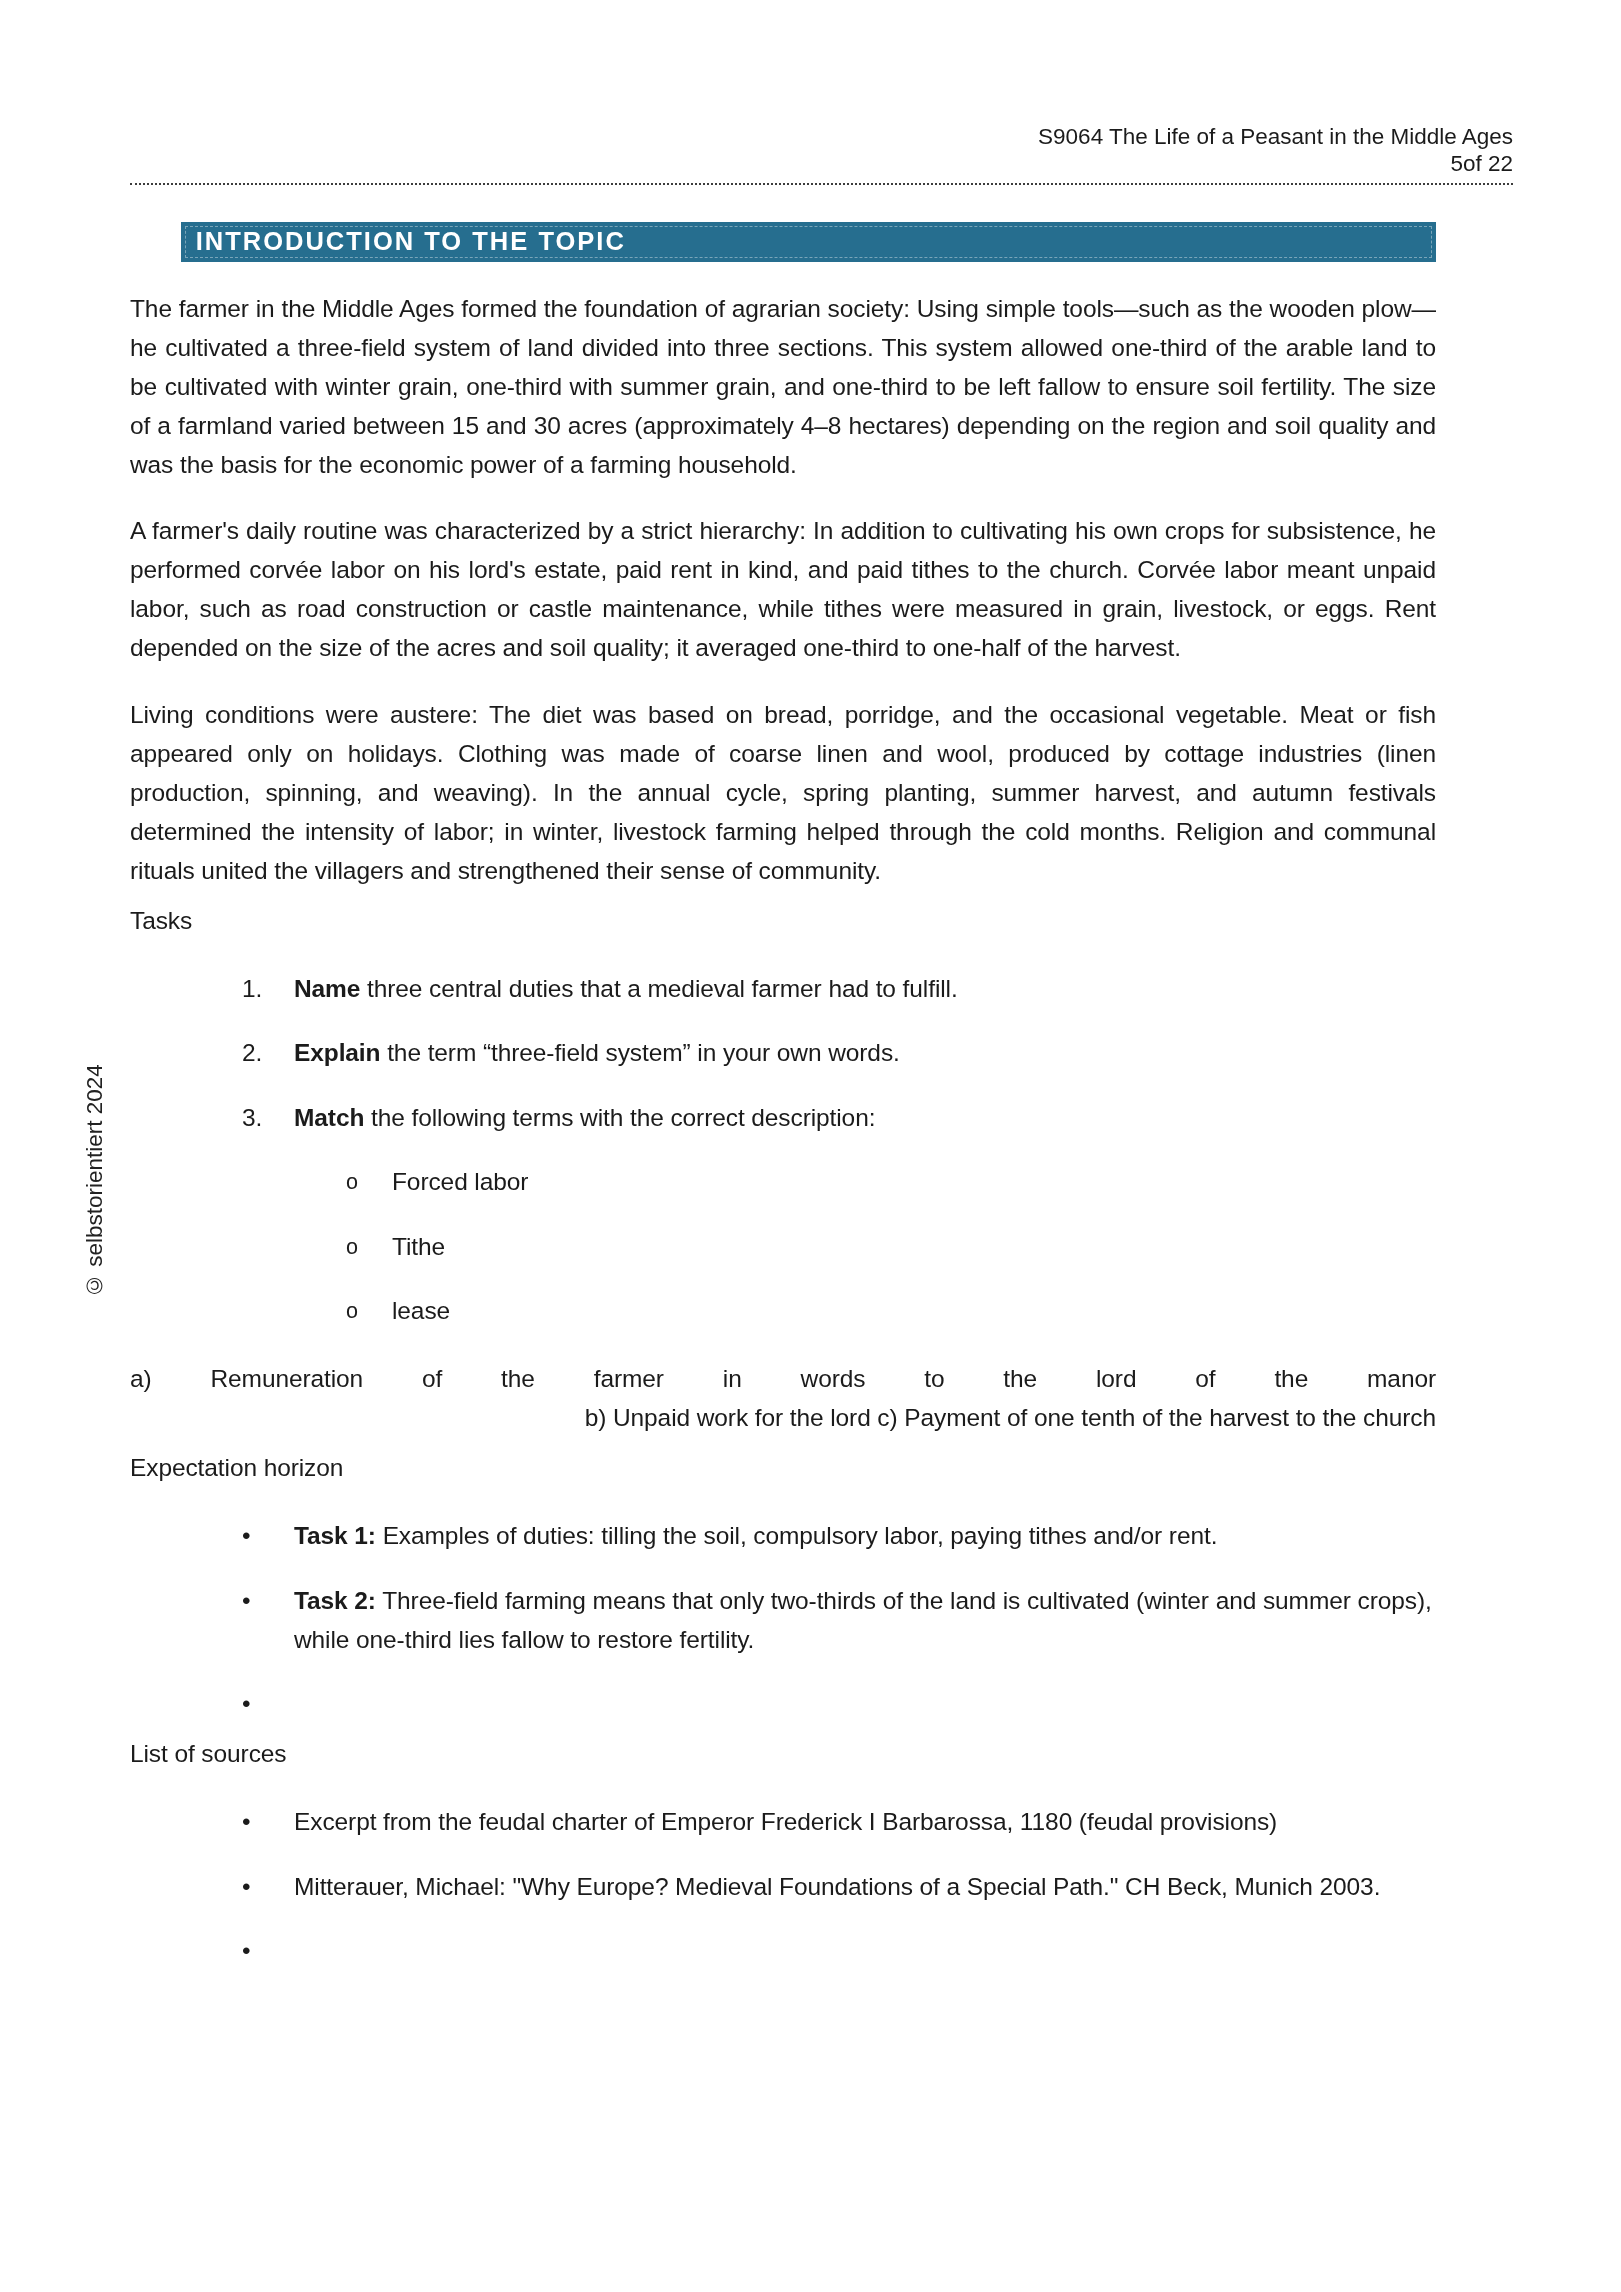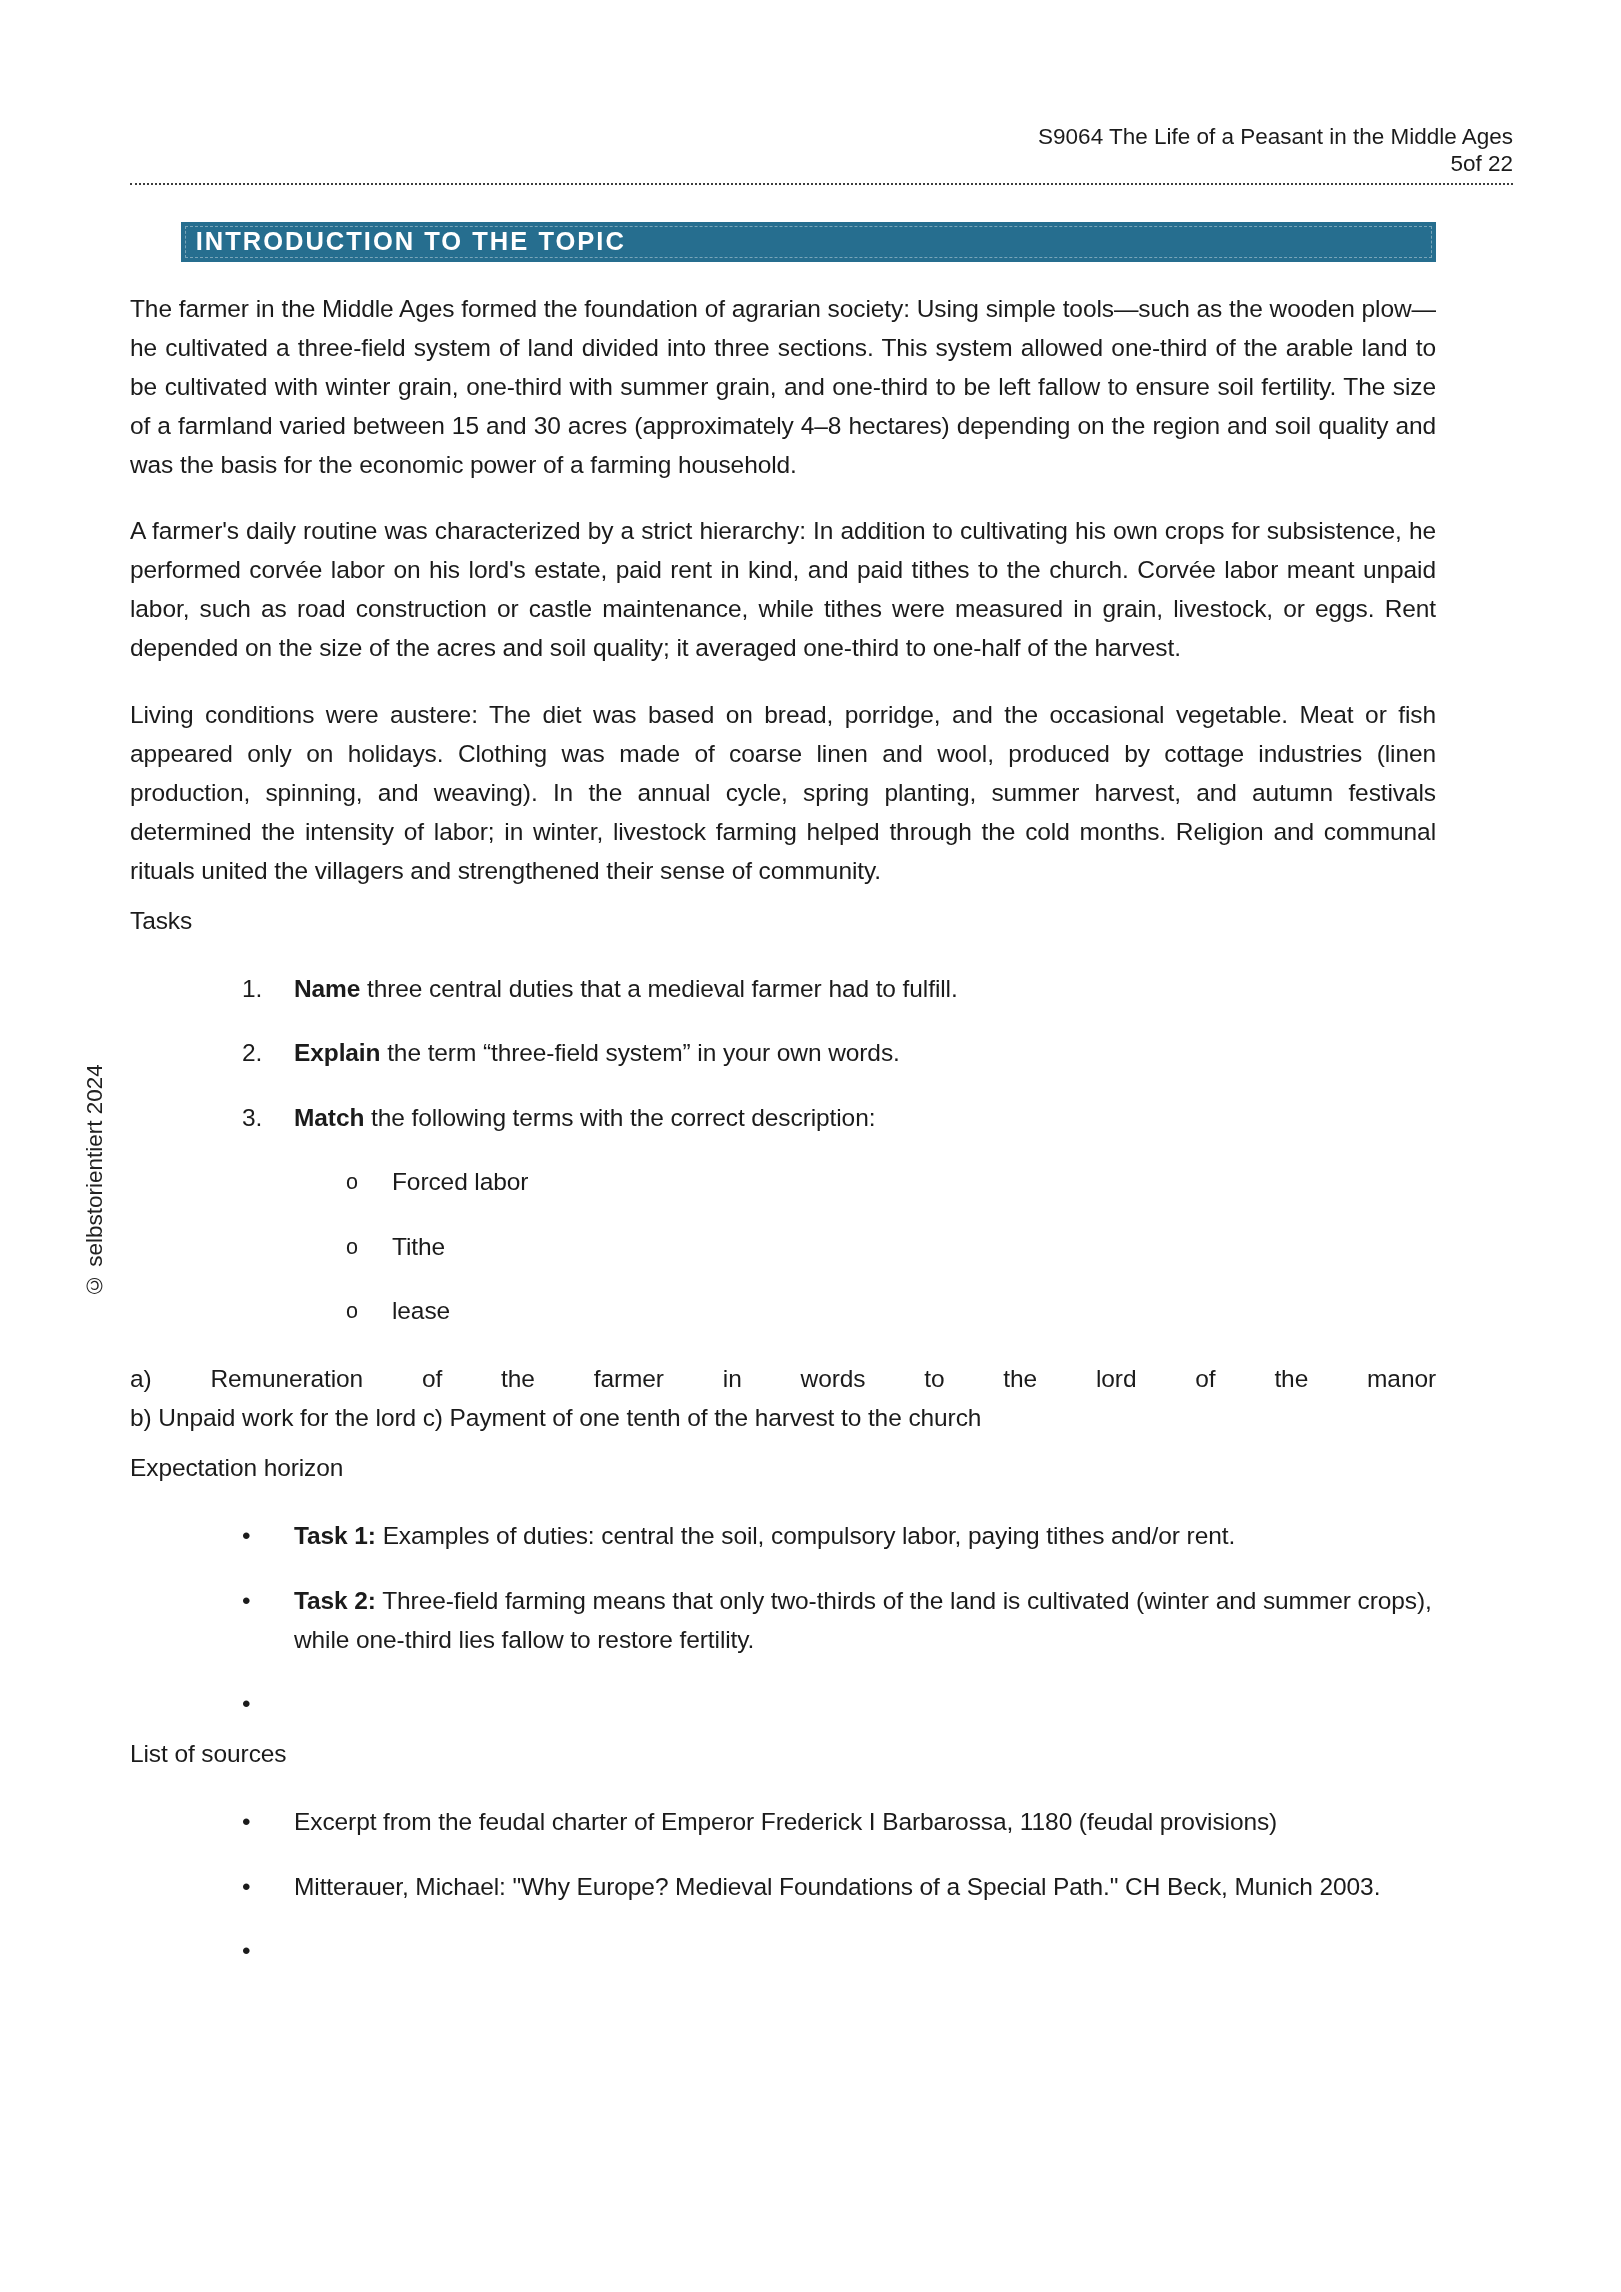--- a/index.html
+++ b/index.html
@@ -52,21 +52,21 @@
   .para { text-align:justify; margin:27.4px 0 0 0; }
   .h { font-weight:normal; margin-top:11px; }
   .row { display:flex; padding-left:112px; margin-top:25.5px; }
   .row.first { margin-top:29px; }
   .marker { flex:0 0 52px; line-height:39px; }
   .sub-row { padding-left:216px; }
   .sub-row .marker { flex:0 0 46px; font-size:21.6px; }
   .bullet-marker { font-size:24.5px; }
   .txt { flex:1; }
   .answer-a { margin-top:29px; text-align:justify; text-align-last:justify; }
-  .answer-bc { text-align:left; }
+  .answer-bc { text-align:right; }
 </style>
 </head>
 <body>
 
 <div class="page">
 
   <div class="copyright">© selbstorientiert 2024</div>
 
   <div class="header">
     <span>S9064 The Life of a Peasant in the Middle Ages</span>
@@ -111,21 +111,21 @@
       <span class="txt">lease</span>
     </div>
 
     <div class="answer-a">a) Remuneration of the farmer in words to the lord of the manor</div>
     <div class="answer-bc">b) Unpaid work for the lord c) Payment of one tenth of the harvest to the church</div>
 
     <div class="h">Expectation horizon</div>
 
     <div class="row first">
       <span class="marker bullet-marker">•</span>
-      <span class="txt"><b>Task 1:</b><span> Examples of duties: central the soil, compulsory labor, paying tithes and/or rent.</span></span>
+      <span class="txt"><b>Task 1:</b><span> Examples of duties: tilling the soil, compulsory labor, paying tithes and/or rent.</span></span>
     </div>
     <div class="row">
       <span class="marker bullet-marker">•</span>
       <span class="txt"><b>Task 2:</b><span> Three-field farming means that only two-thirds of the land is cultivated (winter and summer crops), while one-third lies fallow to restore fertility.</span></span>
     </div>
     <div class="row">
       <span class="marker bullet-marker">•</span>
     </div>
 
     <div class="h">List of sources</div>

